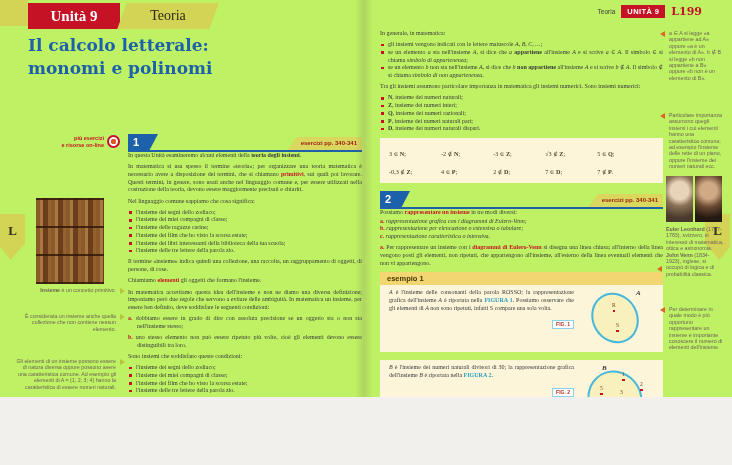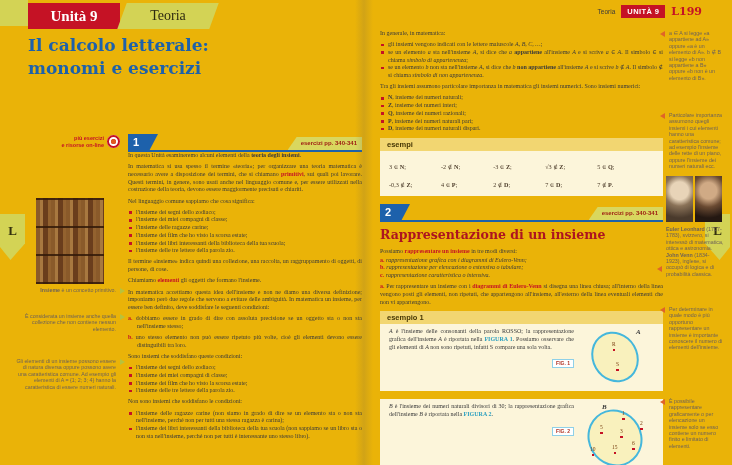--- a/index.html
+++ b/index.html
@@ -1,17 +1,17 @@
 <!DOCTYPE html>
 <html><head>
 <meta charset="utf-8">
 <style>
   html,body{margin:0;padding:0;}
   body{font-family:"Liberation Serif","DejaVu Serif",serif;background:#f2f0ec;}
-  #spread{position:relative;width:732px;height:465px;background:#eab308;overflow:hidden;}
+  #spread{position:relative;width:732px;height:397px;background:#bef264;overflow:hidden;}
   .rb{font-weight:bold;}
   .ri{font-style:italic;}
 
   
   #gutter{position:absolute;left:355px;top:0;width:18px;height:465px;
     background:linear-gradient(90deg,rgba(0,0,0,0),rgba(110,100,80,.20) 50%,rgba(0,0,0,0));}
 
   
   #corner-square{position:absolute;left:0;top:0;width:28px;height:26px;background:#d3d355;}
   #unit-box{position:absolute;left:28px;top:3px;width:92px;height:26px;background:#c51225;
@@ -130,21 +130,21 @@
 
 <div id="spread">
 
   <div id="corner-square"></div>
   <div id="unit-box">Unità 9</div>
   <div id="theory-tag">
     <span>Teoria</span>
   </div>
   <div id="main-title">
     <div>Il calcolo letterale:</div>
-    <div>monomi e esercizi</div>
+    <div>monomi e polinomi</div>
   </div>
   <div id="tab-left" class="page-tab">L</div>
 
   <div id="online-badge">
     <div class="txt">
       <div>più esercizi</div>
       <div>e risorse on-line</div>
     </div>
     <div class="disc"></div>
   </div>
@@ -214,32 +214,30 @@
     <p class="body-text">Tra gli insiemi assumono particolare importanza in matematica gli insiemi numerici. Sono insiemi numerici:</p>
     <div class="blist">
         <div class="bullet-item"><span class="rb">N</span><span>, insieme dei numeri naturali;</span></div>
         <div class="bullet-item"><span class="rb">Z</span><span>, insieme dei numeri interi;</span></div>
         <div class="bullet-item"><span class="rb">Q</span><span>, insieme dei numeri razionali;</span></div>
         <div class="bullet-item"><span class="rb">P</span><span>, insieme dei numeri naturali pari;</span></div>
         <div class="bullet-item"><span class="rb">D</span><span>, insieme dei numeri naturali dispari.</span></div>
       </div>
 
     <div class="esbox">
-      <div class="esbox-head">esempi</div>
       <div class="esbox-body">
         <div class="rel-row"><div class="rel"><span>3 ∈ </span><span class="rb">N</span><span>;</span></div><div class="rel"><span>-2 ∉ </span><span class="rb">N</span><span>;</span></div><div class="rel"><span>-3 ∈ </span><span class="rb">Z</span><span>;</span></div><div class="rel"><span>√3 ∉ </span><span class="rb">Z</span><span>;</span></div><div class="rel"><span>5 ∈ </span><span class="rb">Q</span><span>;</span></div></div>
         <div class="rel-row"><div class="rel"><span>-0,3 ∉ </span><span class="rb">Z</span><span>;</span></div><div class="rel"><span>4 ∈ </span><span class="rb">P</span><span>;</span></div><div class="rel"><span>2 ∉ </span><span class="rb">D</span><span>;</span></div><div class="rel"><span>7 ∈ </span><span class="rb">D</span><span>;</span></div><div class="rel"><span>7 ∉ </span><span class="rb">P</span><span>.</span></div></div>
       </div>
     </div>
 
     <div class="sec-head">
       <div class="sec-num">2</div>
       <div class="ex-badge">esercizi pp. 340-341</div>
     </div>
-    <div class="sec-title">Rappresentazione di un insieme</div>
     <p class="body-text" style="margin-bottom:1px"><span>Possiamo </span><span class="rb" style="color: rgb(197, 18, 37);">rappresentare un insieme</span><span> in tre modi diversi:</span></p>
     <p class="body-text cond" style="margin-bottom:0">
       <span class="cond-lab">a.</span>
       <span><span class="ri">rappresentazione grafica con i diagrammi di Eulero-Venn;</span></span>
     </p>
     <p class="body-text cond" style="margin-bottom:0">
       <span class="cond-lab">b.</span>
       <span><span class="ri">rappresentazione per elencazione o estensiva o tabulare;</span></span>
     </p>
     <p class="body-text cond">

